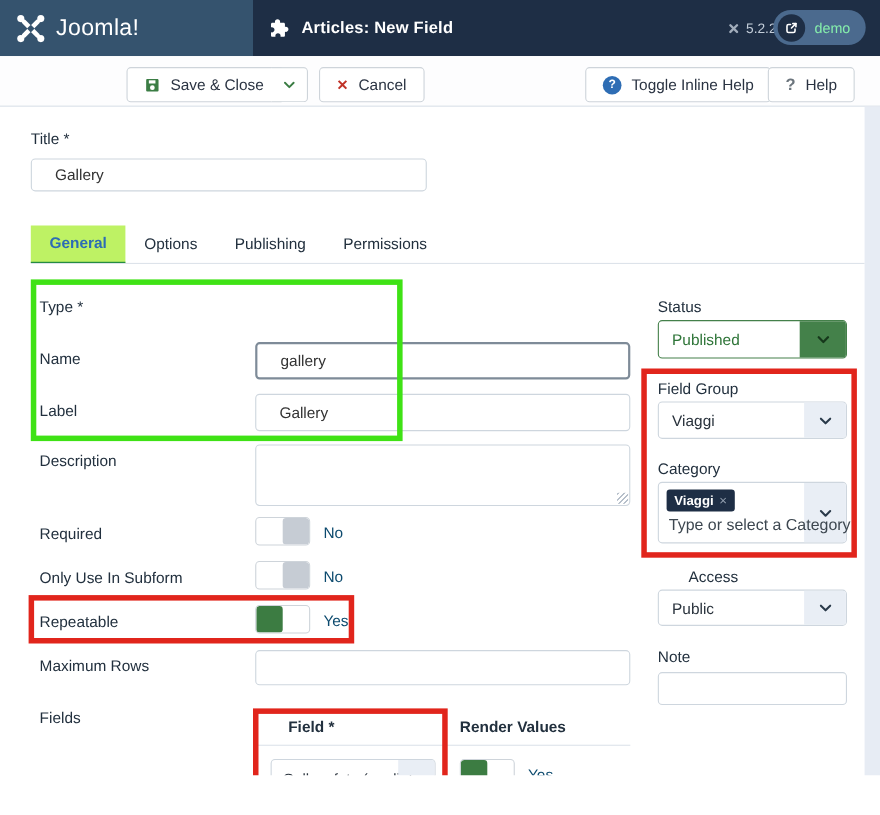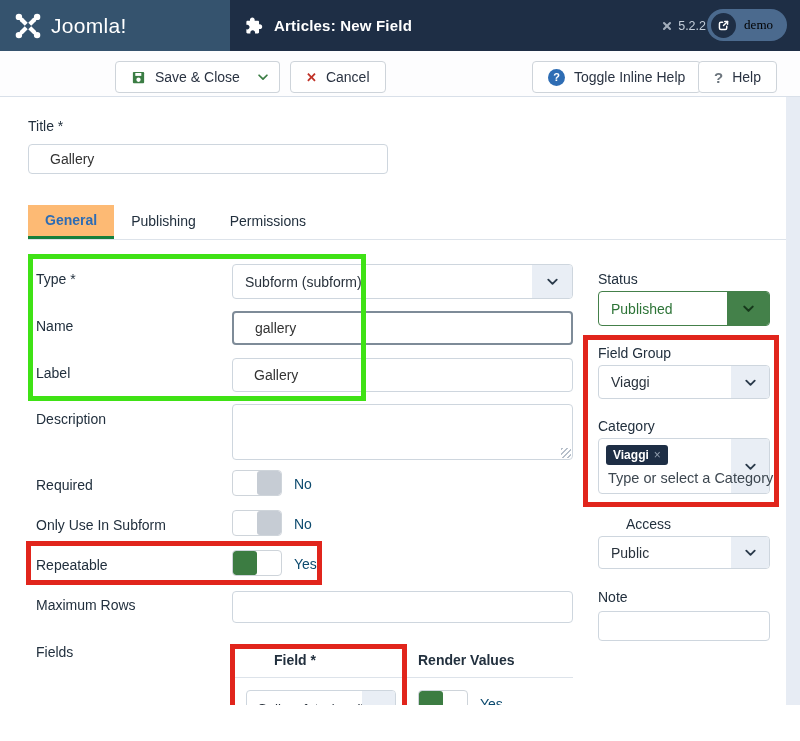--- a/index.html
+++ b/index.html
@@ -8,41 +8,41 @@
 
   
   .header { position:absolute; left:0; top:0; width:800px; height:51px; background:#1e2e45; }
   .header-left { position:absolute; left:0; top:0; width:230px; height:51px; background:#35536e; display:flex; align-items:center; padding-left:14px; gap:9px; }
   .logo-text { color:#fff; font-size:21px; letter-spacing:.3px; }
   .header-title { position:absolute; left:244px; top:0; height:51px; display:flex; align-items:center; gap:11px; color:#fff; }
   .header-title .t { font-size:15px; font-weight:600; letter-spacing:.2px; }
   .version { position:absolute; right:94px; top:0; height:51px; display:flex; align-items:center; gap:5px; color:#c3cdd9; font-size:12.5px; }
   .demo-pill { position:absolute; right:13px; top:9px; height:32px; border-radius:16px; background:#4b6a8e; display:flex; align-items:center; gap:8px; padding:0 14px 0 4px; cursor:pointer; }
   .demo-circle { width:25px; height:25px; border-radius:50%; background:#1e2e45; display:flex; align-items:center; justify-content:center; }
-  .demo-label { color:#000000; font-size:13px;font-family:Liberation Serif, serif; }
+  .demo-label { color:#86efac; font-size:13px; }
 
   
   .toolbar { position:absolute; left:0; top:51px; width:800px; height:46px; background:#fdfdfe; border-bottom:1px solid #d9e0e9; }
   .btn { position:absolute; top:61px; height:32px; background:#fff; border:1px solid #ced4da; border-radius:4px; display:inline-flex; align-items:center; gap:9px; padding:0 15px; font-size:14px; color:#2a3342; cursor:pointer; white-space:nowrap; }
   .btn .x-ico { color:#c03227; font-weight:bold; font-size:13px; }
   .btn .q-ico { color:#6c757d; font-size:15px; font-weight:bold; }
   .q-circle { width:17px; height:17px; border-radius:50%; background:#2e6db4; color:#fff; font-size:11px; font-weight:bold; display:flex; align-items:center; justify-content:center; }
   .btn-caret { position:absolute; top:61px; height:32px; width:33px; background:#fff; border:1px solid #ced4da; border-left:none; border-radius:0 4px 4px 0; display:flex; align-items:center; justify-content:center; cursor:pointer; }
 
   
   .right-strip { position:absolute; left:786px; top:97px; width:14px; height:644px; background:#e7ecf4; }
   .field-label { position:absolute; color:#22303e; font-size:14px; }
   .txt-input { position:absolute; border:1px solid #ced6de; border-radius:4px; background:#fff; font-family:"Liberation Sans",sans-serif; font-size:14px; color:#333; padding:0 21px; outline:none; }
   textarea.txt-input { resize:none; padding-top:6px; }
   .resize-corner { position:absolute; width:10px; height:10px; background:repeating-linear-gradient(-45deg, transparent 0 2px, #b6bfca 2px 3.4px); pointer-events:none; }
 
   
   .tabbar { position:absolute; left:28px; top:205px; width:758px; height:35px; display:flex; border-bottom:1px solid #dde3ea; }
   .tab { padding:0 17px; line-height:32px; font-size:14px; color:#22303e; cursor:pointer; }
-  .tab.active { background:#fdba74; color:#2c6cb5; font-weight:bold; border-bottom:3px solid #15803d; line-height:31px; }
+  .tab.active { background:#bef264; color:#2c6cb5; font-weight:bold; border-bottom:1px solid #15803d; line-height:31px; }
 
   
   .select { position:absolute; border:1px solid #ced6de; border-radius:4px; background:#fff; display:flex; align-items:center; padding-left:12px; font-size:14px; color:#29323c; cursor:pointer; }
   .select .chev { position:absolute; right:0; top:0; bottom:0; width:40px; background:#e9eef5; border-radius:0 3px 3px 0; display:flex; align-items:center; justify-content:center; }
   .select.status { border-color:#44804a; color:#2d7437; }
   .select.status .chev { background:#44814a; width:42px; }
 
   
   .switch { position:absolute; width:50px; height:26px; border:1px solid #ced4da; border-radius:4px; background:#fff; display:flex; overflow:hidden; cursor:pointer; }
   .switch span { flex:1; }
@@ -143,33 +143,26 @@
   <button class="btn" style="left:698px;">
     <span class="q-ico">?</span>
     <span>Help</span>
   </button>
 
   <div class="field-label" style="left:28px; top:118px;">Title *</div>
   <input class="txt-input" style="left: 28px; top: 144px; width: 360px; height: 30px;" value="Gallery">
 
   <div class="tabbar">
     <div class="tab active">General</div>
+    <div class="tab">Options</div>
     <div class="tab">Publishing</div>
     <div class="tab">Permissions</div>
   </div>
 
   <div class="field-label" style="left:36px; top:271px;">Type *</div>
-  <div class="select" style="left:232px; top:264px; width:341px; height:35px;">
-    <span>Subform (subform)</span>
-    <span class="chev">
-      <svg width="15" height="15" viewBox="0 0 16 16" fill="none" stroke="#2a3a4a" stroke-width="2" stroke-linecap="round" stroke-linejoin="round">
-          <path d="M3.5 6l4.5 4.5L12.5 6"></path>
-        </svg>
-    </span>
-  </div>
 
   <div class="field-label" style="left:36px; top:318px;">Name</div>
   <input class="txt-input" style="left: 232px; top: 311px; width: 341px; height: 34px; border: 2px solid rgb(126, 139, 152);" value="gallery">
 
   <div class="field-label" style="left:36px; top:365px;">Label</div>
   <input class="txt-input" style="left: 232px; top: 358px; width: 341px; height: 34px;" value="Gallery">
 
   <div class="hl green" style="left:28px; top:254px; width:338px; height:147px;"></div>
 
   <div class="field-label" style="left:36px; top:411px;">Description</div>
@@ -196,21 +189,21 @@
       <span></span>
     </div>
   <div class="switch-state" style="left:294px; top:556px;">Yes</div>
 
   <div class="hl red" style="left:26px; top:541px; width:296px; height:44px;"></div>
 
   <div class="field-label" style="left:36px; top:597px;">Maximum Rows</div>
   <input class="txt-input" style="left: 232px; top: 591px; width: 341px; height: 32px;">
 
   <div class="field-label" style="left:36px; top:644px;">Fields</div>
-  <div class="subhead" style="left:258px; top:652px;padding-left:16px;">Field *</div>
+  <div class="subhead" style="left:246px; top:652px;padding-left:16px;">Field *</div>
   <div class="subhead" style="left:418px; top:652px;">Render Values</div>
   <div class="subhead-line"></div>
 
   <div class="select" style="left:246px; top:690px; width:150px; height:37px; padding-left:10px; font-size:13.5px;">
     <span>Gallery foto (media)</span>
     <span class="chev" style="width:33px;">
       <svg width="14" height="14" viewBox="0 0 16 16" fill="none" stroke="#2a3a4a" stroke-width="2" stroke-linecap="round" stroke-linejoin="round">
           <path d="M3.5 6l4.5 4.5L12.5 6"></path>
         </svg>
     </span>

